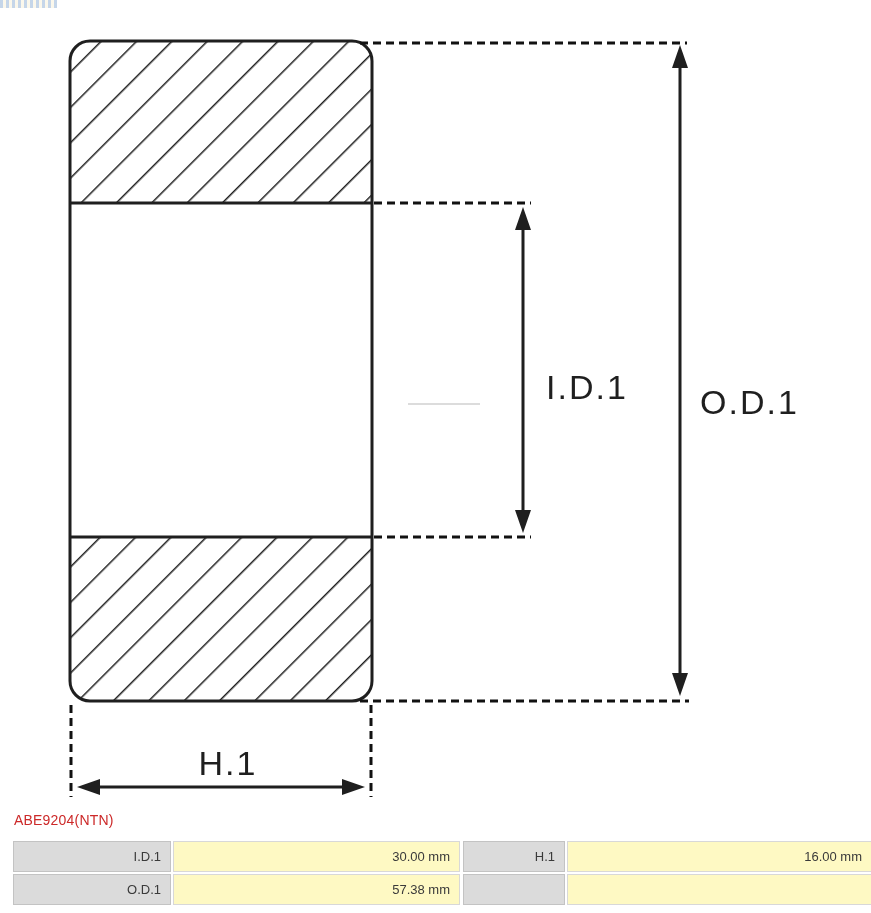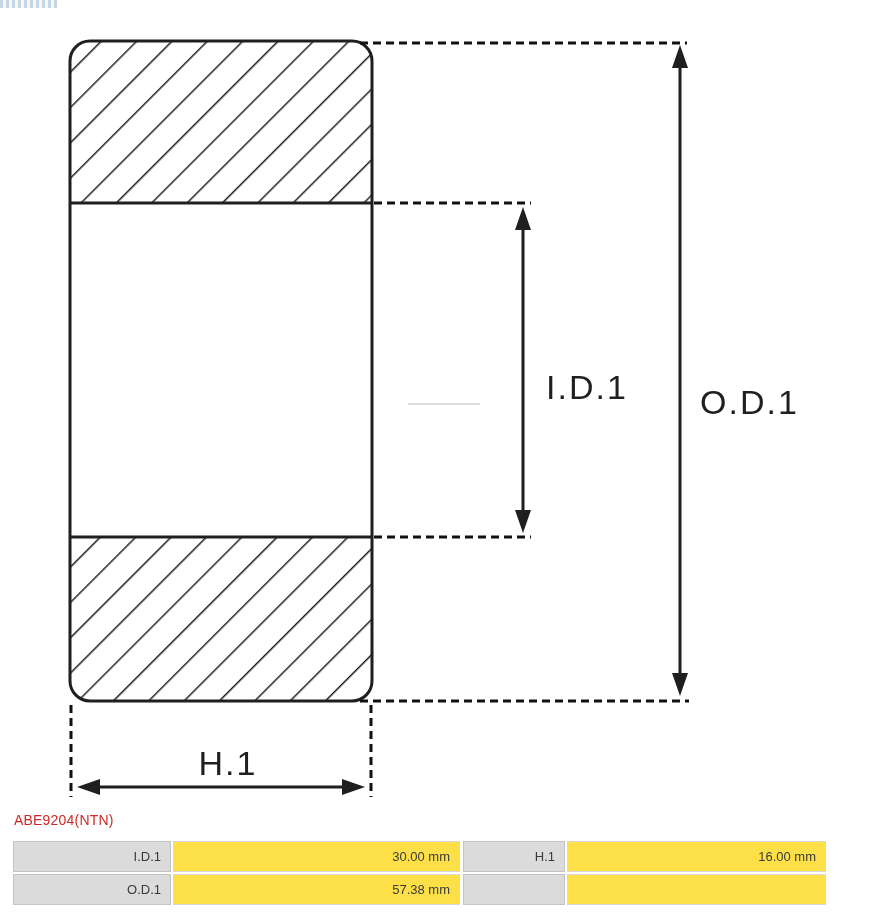--- a/index.html
+++ b/index.html
@@ -54,27 +54,27 @@
     justify-content: flex-end;
     padding-right: 9px;
     font-size: 13px;
     color: #3a3a3a;
   }
   .cell-label {
     background: #dbdbdb;
     border: 1px solid #c3c3c3;
   }
   .cell-value {
-    background: #fde047;
+    background: #fef9c3;
     border: 1px solid #d8d8d8;
   }
   .c1 { width: 158px; }
   .c2 { width: 287px; margin-left: 2px; }
   .c3 { width: 102px; margin-left: 3px; }
-  .c4 { width: 259px; margin-left: 2px; }
+  .c4 { width: 305px; margin-left: 2px; }
 </style>
 </head>
 <body>
 
 <div class="abs corner-artifact"></div>
 
 <svg class="abs diagram-svg" width="871" height="810" viewBox="0 0 871 810" xmlns="http://www.w3.org/2000/svg">
   <defs>
     <pattern id="hatch" width="25" height="25" patternUnits="userSpaceOnUse" patternTransform="rotate(45)">
       <line x1="0" y1="0" x2="0" y2="25" stroke="#1f1f1f" stroke-width="3"></line>

